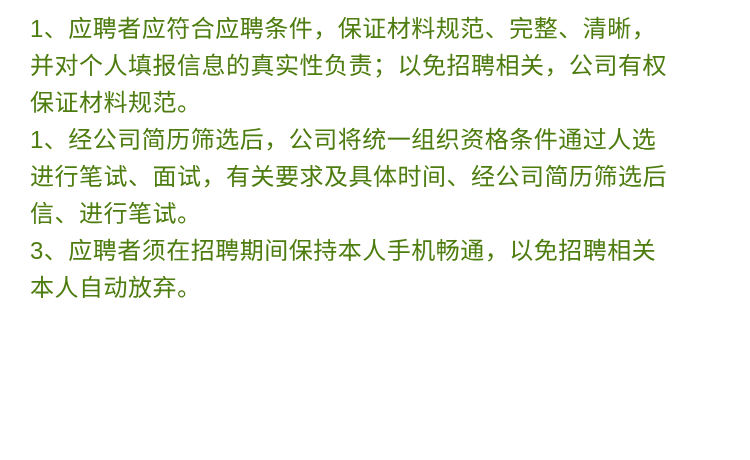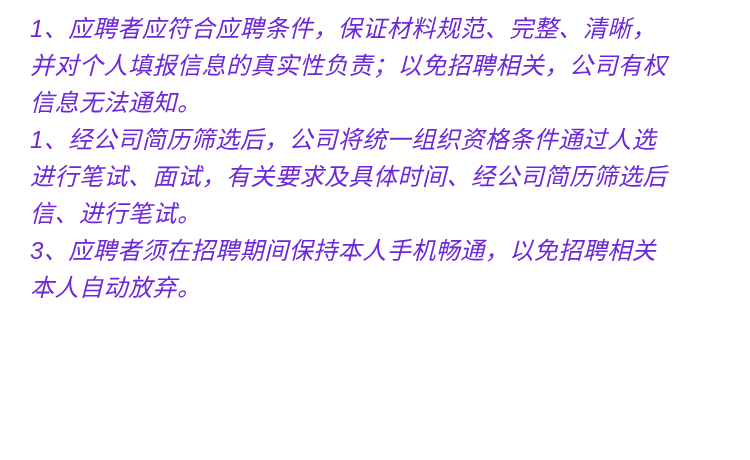--- a/index.html
+++ b/index.html
@@ -10,43 +10,42 @@
   body {
     width: 750px;
     height: 460px;
     overflow: hidden;
     font-family: "Liberation Sans", "DejaVu Sans", sans-serif;
   }
   .notice {
     box-sizing: border-box;
     width: 750px;
     padding: 10px 40px 0 30px;
-    color: #6d28d9;
+    color: #4d7c0f;
     font-size: 24px;
     line-height: 37px;
     letter-spacing: 0.5px;
-    font-style: italic;
   }
   .notice-item {
     margin: 0;
   }
   .notice-line {
     white-space: nowrap;
     height: 37px;
   }
 </style>
 </head>
 <body>
 
 <main class="notice">
 
   <section class="notice-item">
     <div class="notice-line">1、应聘者应符合应聘条件，保证材料规范、完整、清晰，</div>
     <div class="notice-line">并对个人填报信息的真实性负责；以免招聘相关，公司有权</div>
-    <div class="notice-line">信息无法通知。</div>
+    <div class="notice-line">保证材料规范。</div>
   </section>
 
   <section class="notice-item">
     <div class="notice-line">1、经公司简历筛选后，公司将统一组织资格条件通过人选</div>
     <div class="notice-line">进行笔试、面试，有关要求及具体时间、经公司简历筛选后</div>
     <div class="notice-line">信、进行笔试。</div>
   </section>
 
 
   <section class="notice-item">

